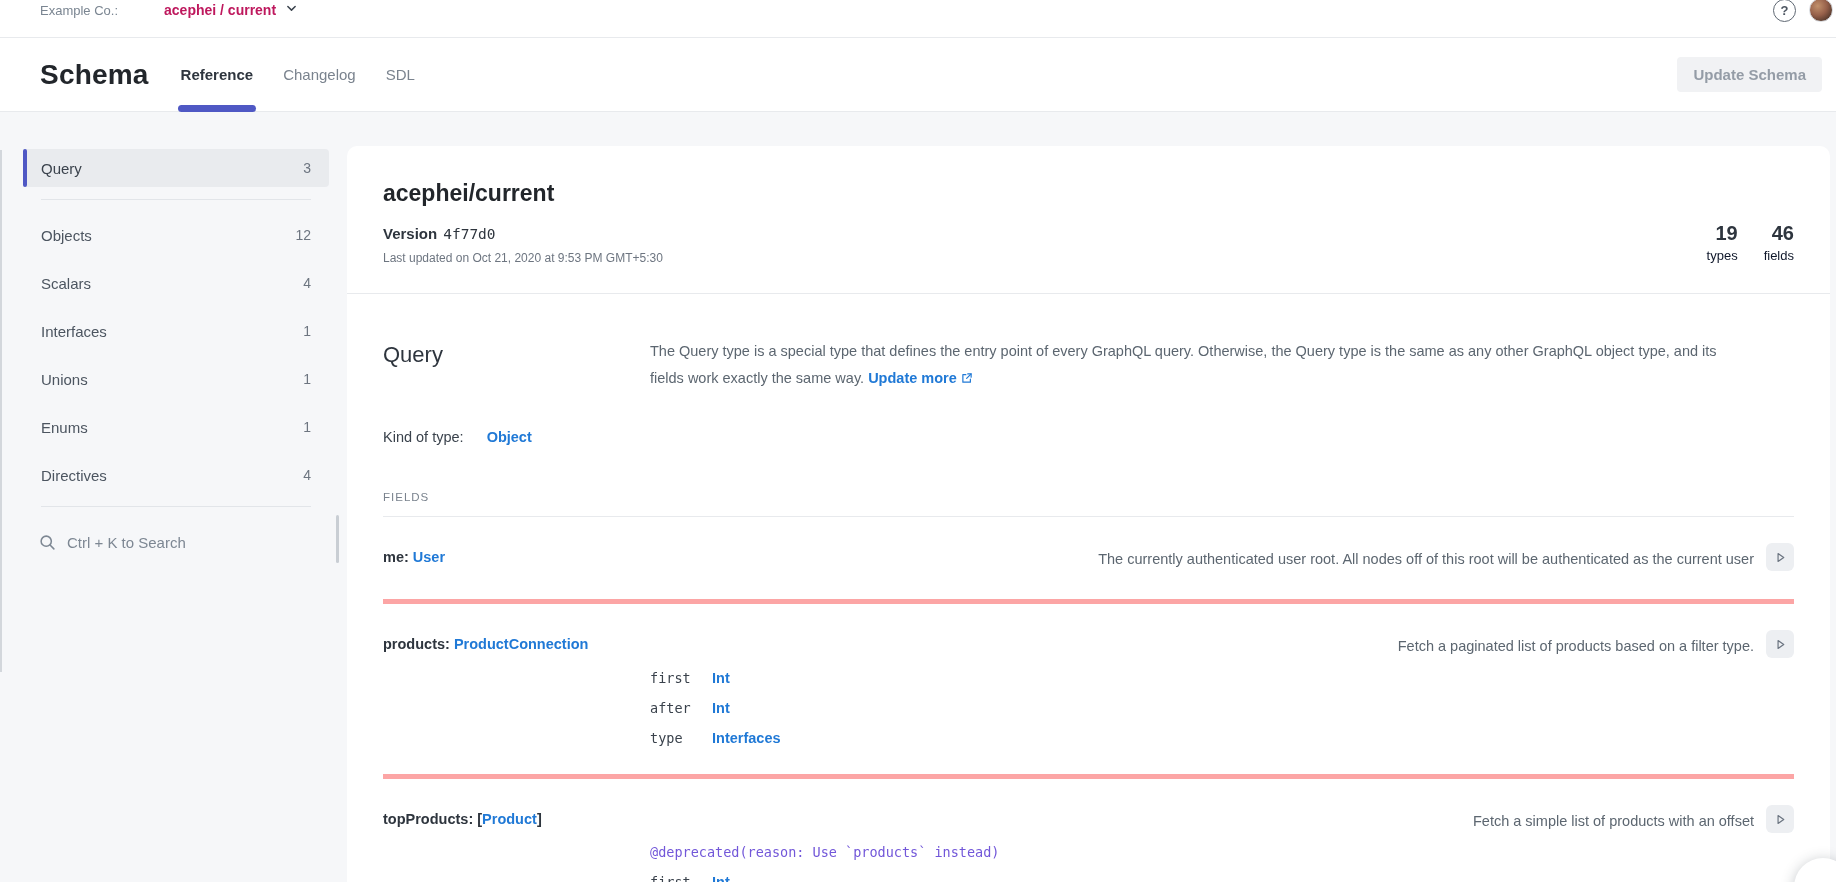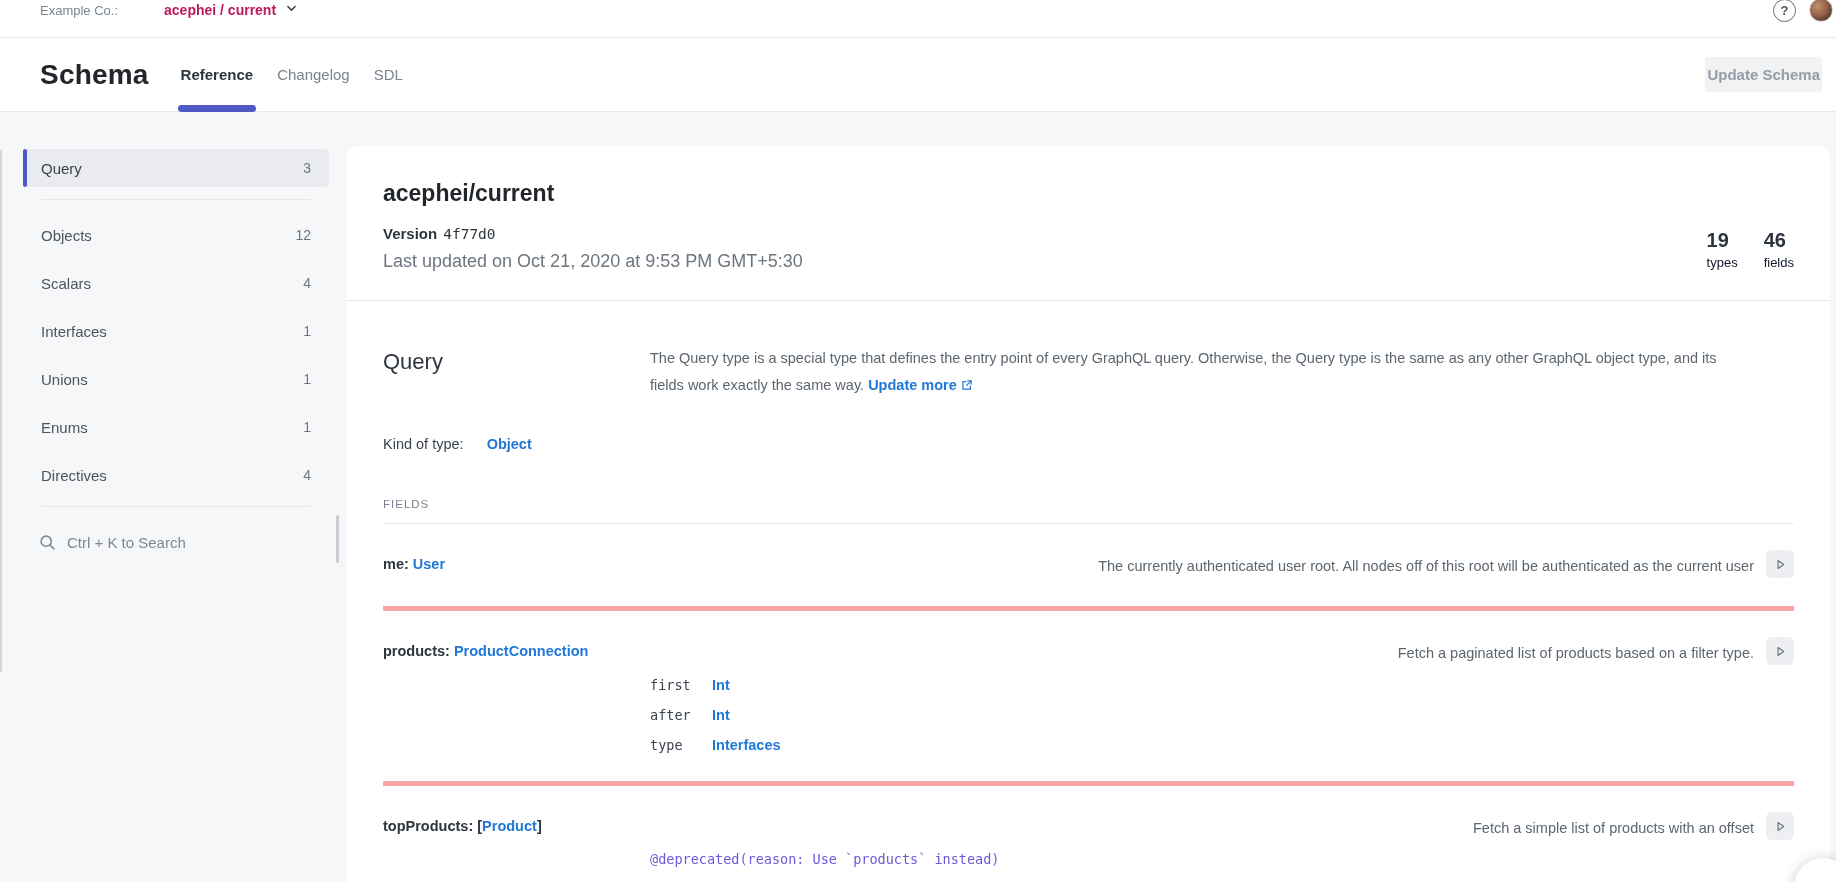--- a/index.html
+++ b/index.html
@@ -11,25 +11,25 @@
   .org-label { font-size: 13px; color: #7a8591; }
   .graph-selector { display: flex; align-items: center; gap: 9px; margin-left: 46px; cursor: pointer; }
   .graph-name { font-size: 14px; font-weight: 700; color: #be185d; }
   .topbar-right { margin-left: auto; display: flex; align-items: center; gap: 13px; }
   .help-btn { width: 23px; height: 23px; border-radius: 50%; border: 1.5px solid #5f6873; color: #4c5560; font-size: 13px; font-weight: 700; display: flex; align-items: center; justify-content: center; background: #fff; cursor: pointer; }
   .avatar { width: 24px; height: 24px; border-radius: 50%; margin-right: -7px; background: radial-gradient(circle at 35% 32%, #c2916c 0%, #96604a 45%, #4a3328 85%, #2c221c 100%); border: 1px solid #d8dbe0; }
 
   
   .header { height: 74px; background: #fff; border-bottom: 1px solid #e8eaed; display: flex; align-items: center; padding: 0 14px 0 40px; }
   .page-title { font-size: 28px; font-weight: 700; color: #22262b; letter-spacing: 0.2px; }
-  .tabs { display: flex; gap: 24px; margin-left: 32px; height: 100%; }
+  .tabs { display: flex; gap: 30px; margin-left: 32px; height: 100%; }
   .tab { display: flex; align-items: center; height: 100%; position: relative; font-size: 15px; color: #7a838e; cursor: pointer; }
   .tab.active { color: #2e353e; font-weight: 700; }
   .tab.active::after { content: ""; position: absolute; left: -3px; right: -3px; bottom: -1px; height: 7px; background: #4f58c4; border-radius: 4px; }
-  .update-btn { margin-left: auto; background: #f1f2f4; color: #949ca6; border: none; border-radius: 4px; font-size: 15px; font-weight: 600; padding: 9px 2px; font-family: inherit; cursor: default; }
+  .update-btn { margin-left: auto; background: #f1f2f4; color: #949ca6; border: none; border-radius: 4px; font-size: 15px; font-weight: 600; padding: 9px 16px; font-family: inherit; cursor: default; }
 
   
   .content { position: relative; height: 770px; background: #f6f7f9; }
   .left-edge-line { position: absolute; left: 0; top: 38px; width: 2px; height: 522px; background: #d3d7dc; }
   .side-scroll-thumb { position: absolute; left: 336px; top: 403px; width: 3px; height: 48px; border-radius: 2px; background: #c9ced4; }
 
   
   .sidebar { position: absolute; left: 23px; top: 37px; width: 306px; }
   .side-item { display: flex; justify-content: space-between; align-items: center; height: 38px; padding: 0 18px; margin-bottom: 10px; font-size: 15px; color: #4c5560; border-radius: 4px; cursor: pointer; position: relative; }
   .side-item .count { font-size: 14px; color: #6d7580; }
@@ -38,23 +38,23 @@
   .side-divider { border: none; border-top: 1px solid #e2e5e9; margin: 12px 18px 16px 18px; }
   .side-search { display: flex; align-items: center; gap: 11px; height: 38px; padding: 0 16px; color: #7d8793; font-size: 15px; cursor: pointer; margin-top: 3px; }
 
   
   .card { position: absolute; left: 347px; right: 6px; top: 34px; bottom: 0; background: #fff; border-radius: 10px 10px 0 0; padding: 34px 36px 0 36px; overflow: hidden; }
   .card-head { display: flex; justify-content: space-between; align-items: flex-end; }
   .graph-title { font-size: 23px; font-weight: 600; color: #22262b; margin-bottom: 18px; }
   .version-line { font-size: 15px; color: #2e353e; }
   .version-label { font-weight: 700; }
   .version-value { font-family: "DejaVu Sans Mono", "Liberation Mono", monospace; font-size: 14.5px; margin-left: 6px; }
-  .updated-line { font-size: 18px; color: #6d7580; margin-top: 9px; }
+  .updated-line { font-size: 12px; color: #6d7580; margin-top: 9px; }
   .stats { display: flex; gap: 26px; padding-bottom: 2px; }
-  .stat { text-align: left; }
+  .stat { text-align: right; }
   .stat-value { font-size: 20px; font-weight: 600; color: #2e353e; }
   .stat-label { font-size: 13px; color: #0f172a; margin-top: 3px; }
   .card-divider { border: none; border-top: 1px solid #e8eaed; margin: 28px -36px 0 -36px; }
 
   
   .type-header { display: flex; margin-top: 48px; }
   .type-name { width: 267px; flex: none; font-size: 22px; font-weight: 500; color: #2e353e; }
   .type-desc { flex: 1; padding-right: 46px; font-size: 14.5px; line-height: 27px; color: #5c6670; margin-top: -4px; }
   a.link { color: #2079d6; text-decoration: none; font-weight: 600; cursor: pointer; }
   .ext-icon { margin-left: 4px; vertical-align: -1px; }

